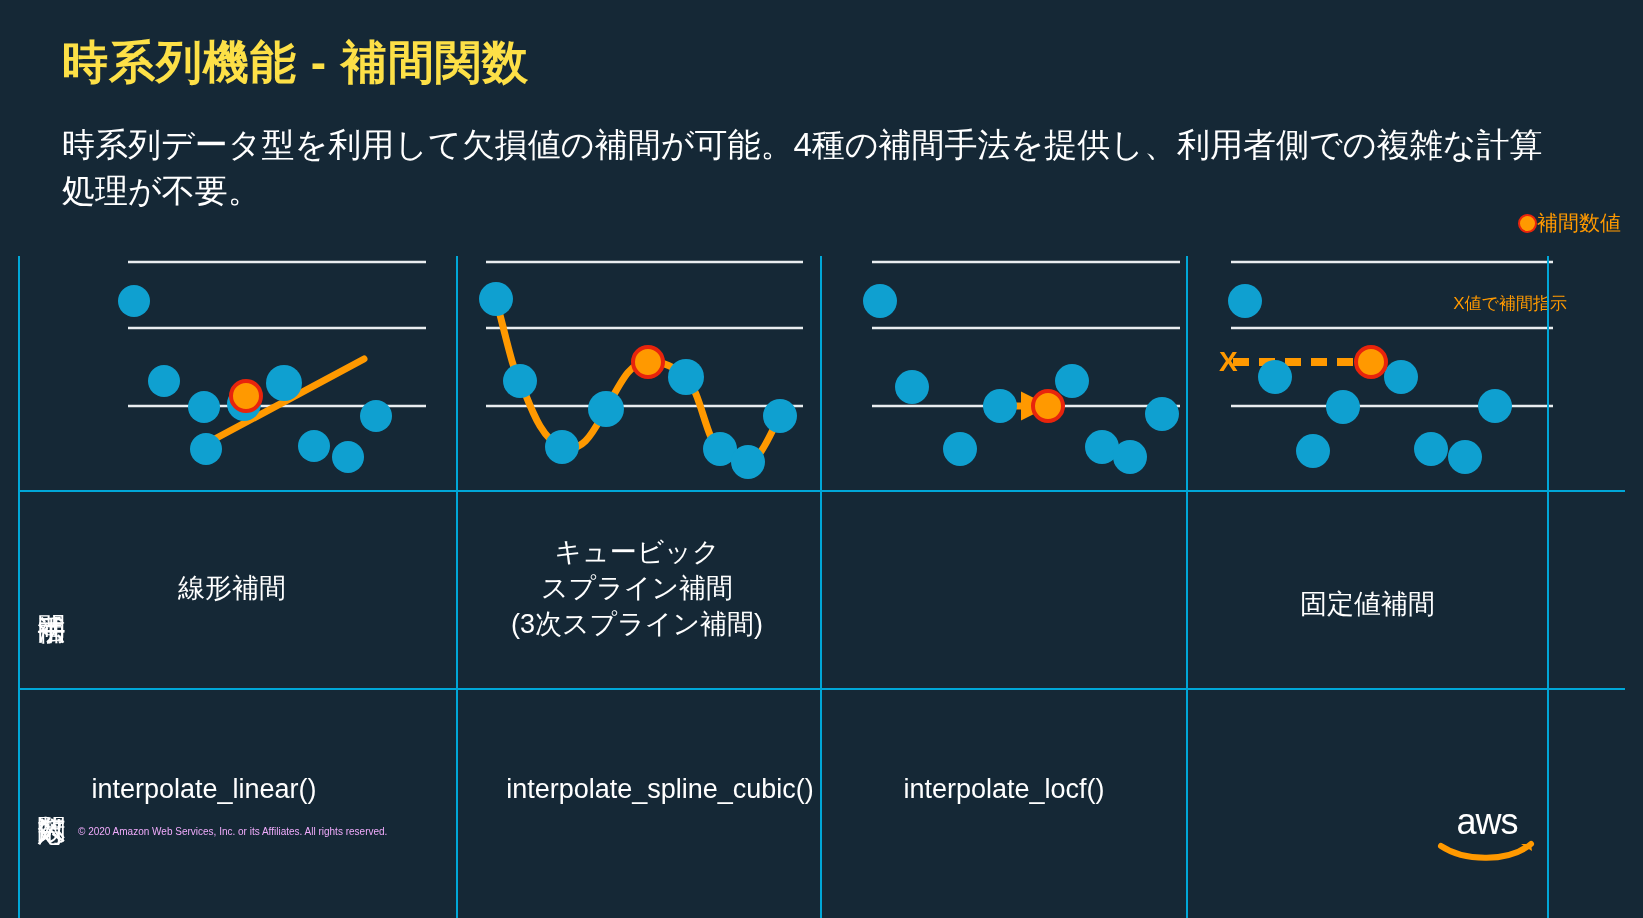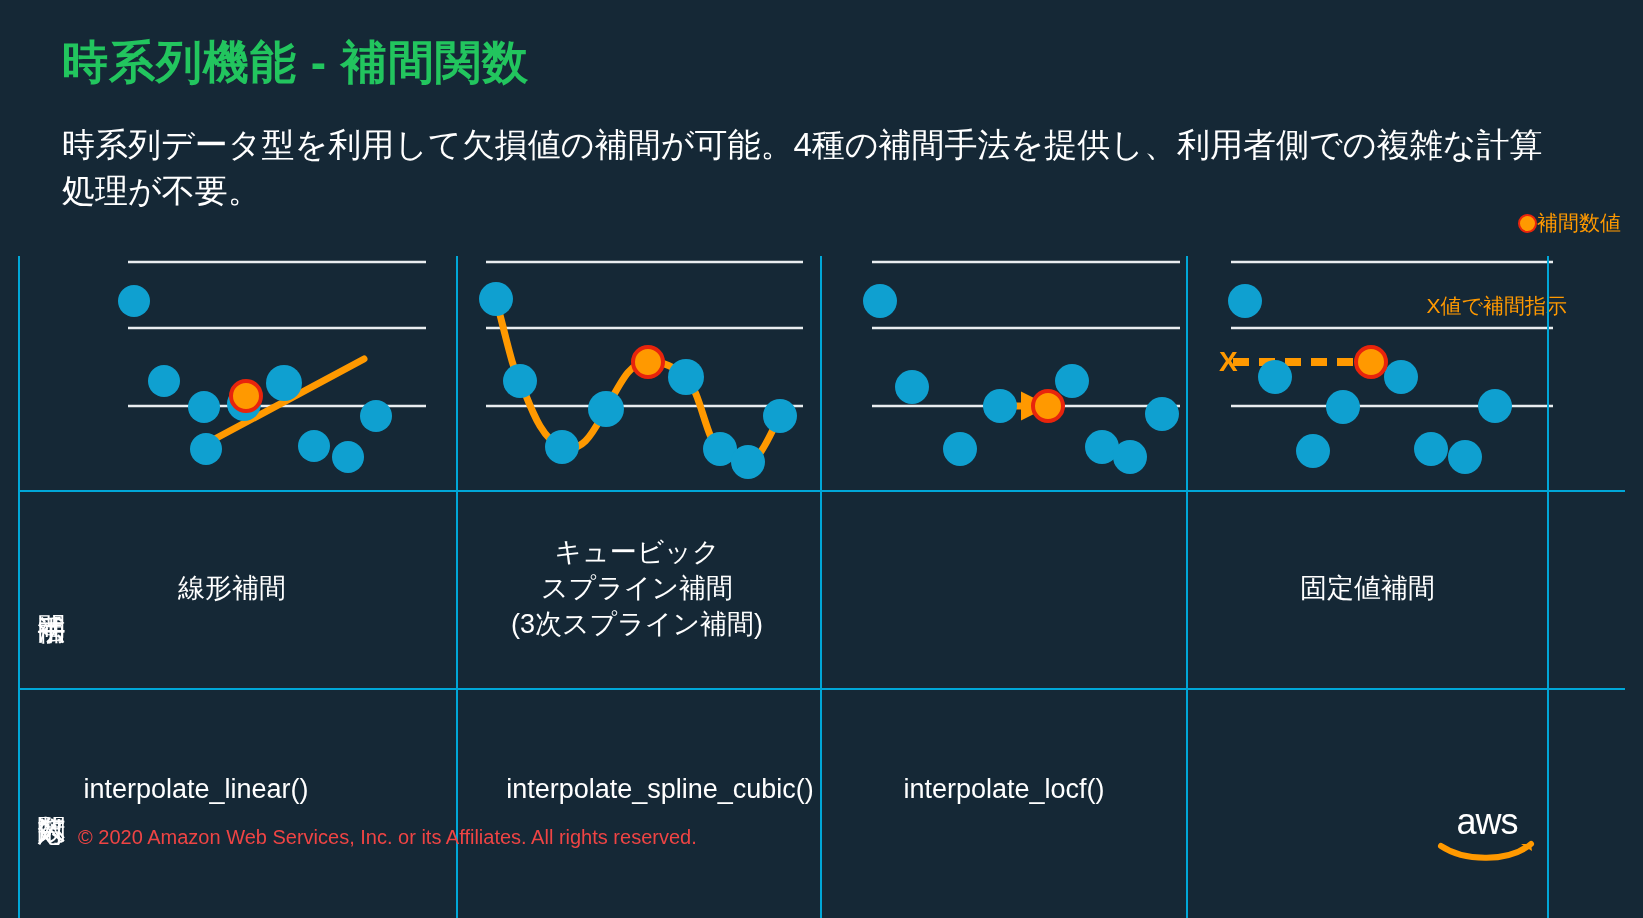--- a/index.html
+++ b/index.html
@@ -20,21 +20,21 @@
     position: absolute;
     right: 26px; top: 6px;
     color: #8ecdf0;
     font-size: 27px;
     letter-spacing: 0.5px;
     white-space: nowrap;
   }
   .title {
     position: absolute;
     left: 62px; top: 32px;
-    color: #22c55e;
+    color: #fde047;
     font-size: 46px;
     font-weight: bold;
     letter-spacing: 1px;
     white-space: nowrap;
   }
   .subtitle {
     position: absolute;
     left: 62px; top: 122px;
     width: 1500px;
     color: #ffffff;
@@ -108,22 +108,22 @@
     text-align: center;
     line-height: 1.33;
   }
   .method-cell { top: 492px; height: 194px; font-size: 27px; }
   .func-cell   { top: 690px; height: 200px; font-size: 27px; }
 
   
   .copyright {
     position: absolute;
     left: 78px; top: 826px;
-    color: #ef4444;
-    font-size: 20px;
+    color: #f0abfc;
+    font-size: 10px;
     white-space: nowrap;
   }
   .aws-logo {
     position: absolute;
     right: 100px; top: 800px;
     width: 112px; height: 62px;
   }
 </style>
 </head>
 <body>
@@ -229,21 +229,21 @@
           <circle cx="72" cy="133" r="17"></circle>
           <circle cx="110" cy="207" r="17"></circle>
           <circle cx="140" cy="163" r="17"></circle>
           <circle cx="198" cy="133" r="17"></circle>
           <circle cx="228" cy="205" r="17"></circle>
           <circle cx="262" cy="213" r="17"></circle>
           <circle cx="292" cy="162" r="17"></circle>
         </g>
         <circle cx="168" cy="118" r="15" fill="#ff9900" stroke="#e8240c" stroke-width="4"></circle>
       </svg>
-      <div style="position:absolute; right:-4px; top:48px; color:#ff9900; font-size:21px; white-space:nowrap;">X値で補間指示</div>
+      <div style="position:absolute; right:-4px; top:48px; color:#ff9900; font-size:17px; white-space:nowrap;">X値で補間指示</div>
     </div>
   </div>
 
   <div class="gridline h-line" style="top:490px;"></div>
   <div class="gridline h-line" style="top:688px;"></div>
   <div class="gridline v-line" style="left:18px;"></div>
   <div class="gridline v-line" style="left:456px;"></div>
   <div class="gridline v-line" style="left:820px;"></div>
   <div class="gridline v-line" style="left:1186px;"></div>
   <div class="gridline v-line" style="left:1547px;"></div>
@@ -251,23 +251,23 @@
   <div class="gridline v-line" style="left:456px;  top:256px; height:234px;"></div>
   <div class="gridline v-line" style="left:820px;  top:256px; height:234px;"></div>
   <div class="gridline v-line" style="left:1186px; top:256px; height:234px;"></div>
   <div class="gridline v-line" style="left:1547px; top:256px; height:234px;"></div>
 
   <div class="rowlabel" id="rowlabel-method">補間手法</div>
   <div class="rowlabel" id="rowlabel-func">対応関数</div>
 
   <div class="cell method-cell" style="left:20px;   width:424px;">線形補間</div>
   <div class="cell method-cell" style="left:458px;  width:358px;">キュービック<br>スプライン補間<br>(3次スプライン補間)</div>
-  <div class="cell method-cell" style="left:1188px; width:359px;">固定値補間</div>
-
-  <div class="cell func-cell" style="left:16px;   width:360px;">interpolate_linear()</div>
+  <div class="cell method-cell" style="left:1188px; width:359px;margin-top:16px;">固定値補間</div>
+
+  <div class="cell func-cell" style="left:24px;   width:360px;">interpolate_linear()</div>
   <div class="cell func-cell" style="left:479px;  width:362px;">interpolate_spline_cubic()</div>
   <div class="cell func-cell" style="left:822px;  width:364px;">interpolate_locf()</div>
 
   <div class="copyright">© 2020 Amazon Web Services, Inc. or its Affiliates. All rights reserved.</div>
 
   <svg class="aws-logo" viewBox="0 0 112 62">
     <text x="56" y="34" fill="#ffffff" font-size="36" font-weight="normal" text-anchor="middle" font-family="Liberation Sans, sans-serif" letter-spacing="-1">aws</text>
     <path d="M10 46 C 34 62, 78 62, 100 44" fill="none" stroke="#ff9900" stroke-width="6" stroke-linecap="round"></path>
     <path d="M100 44 L 90 44 L 101 51 Z" fill="#ff9900"></path>
   </svg>

